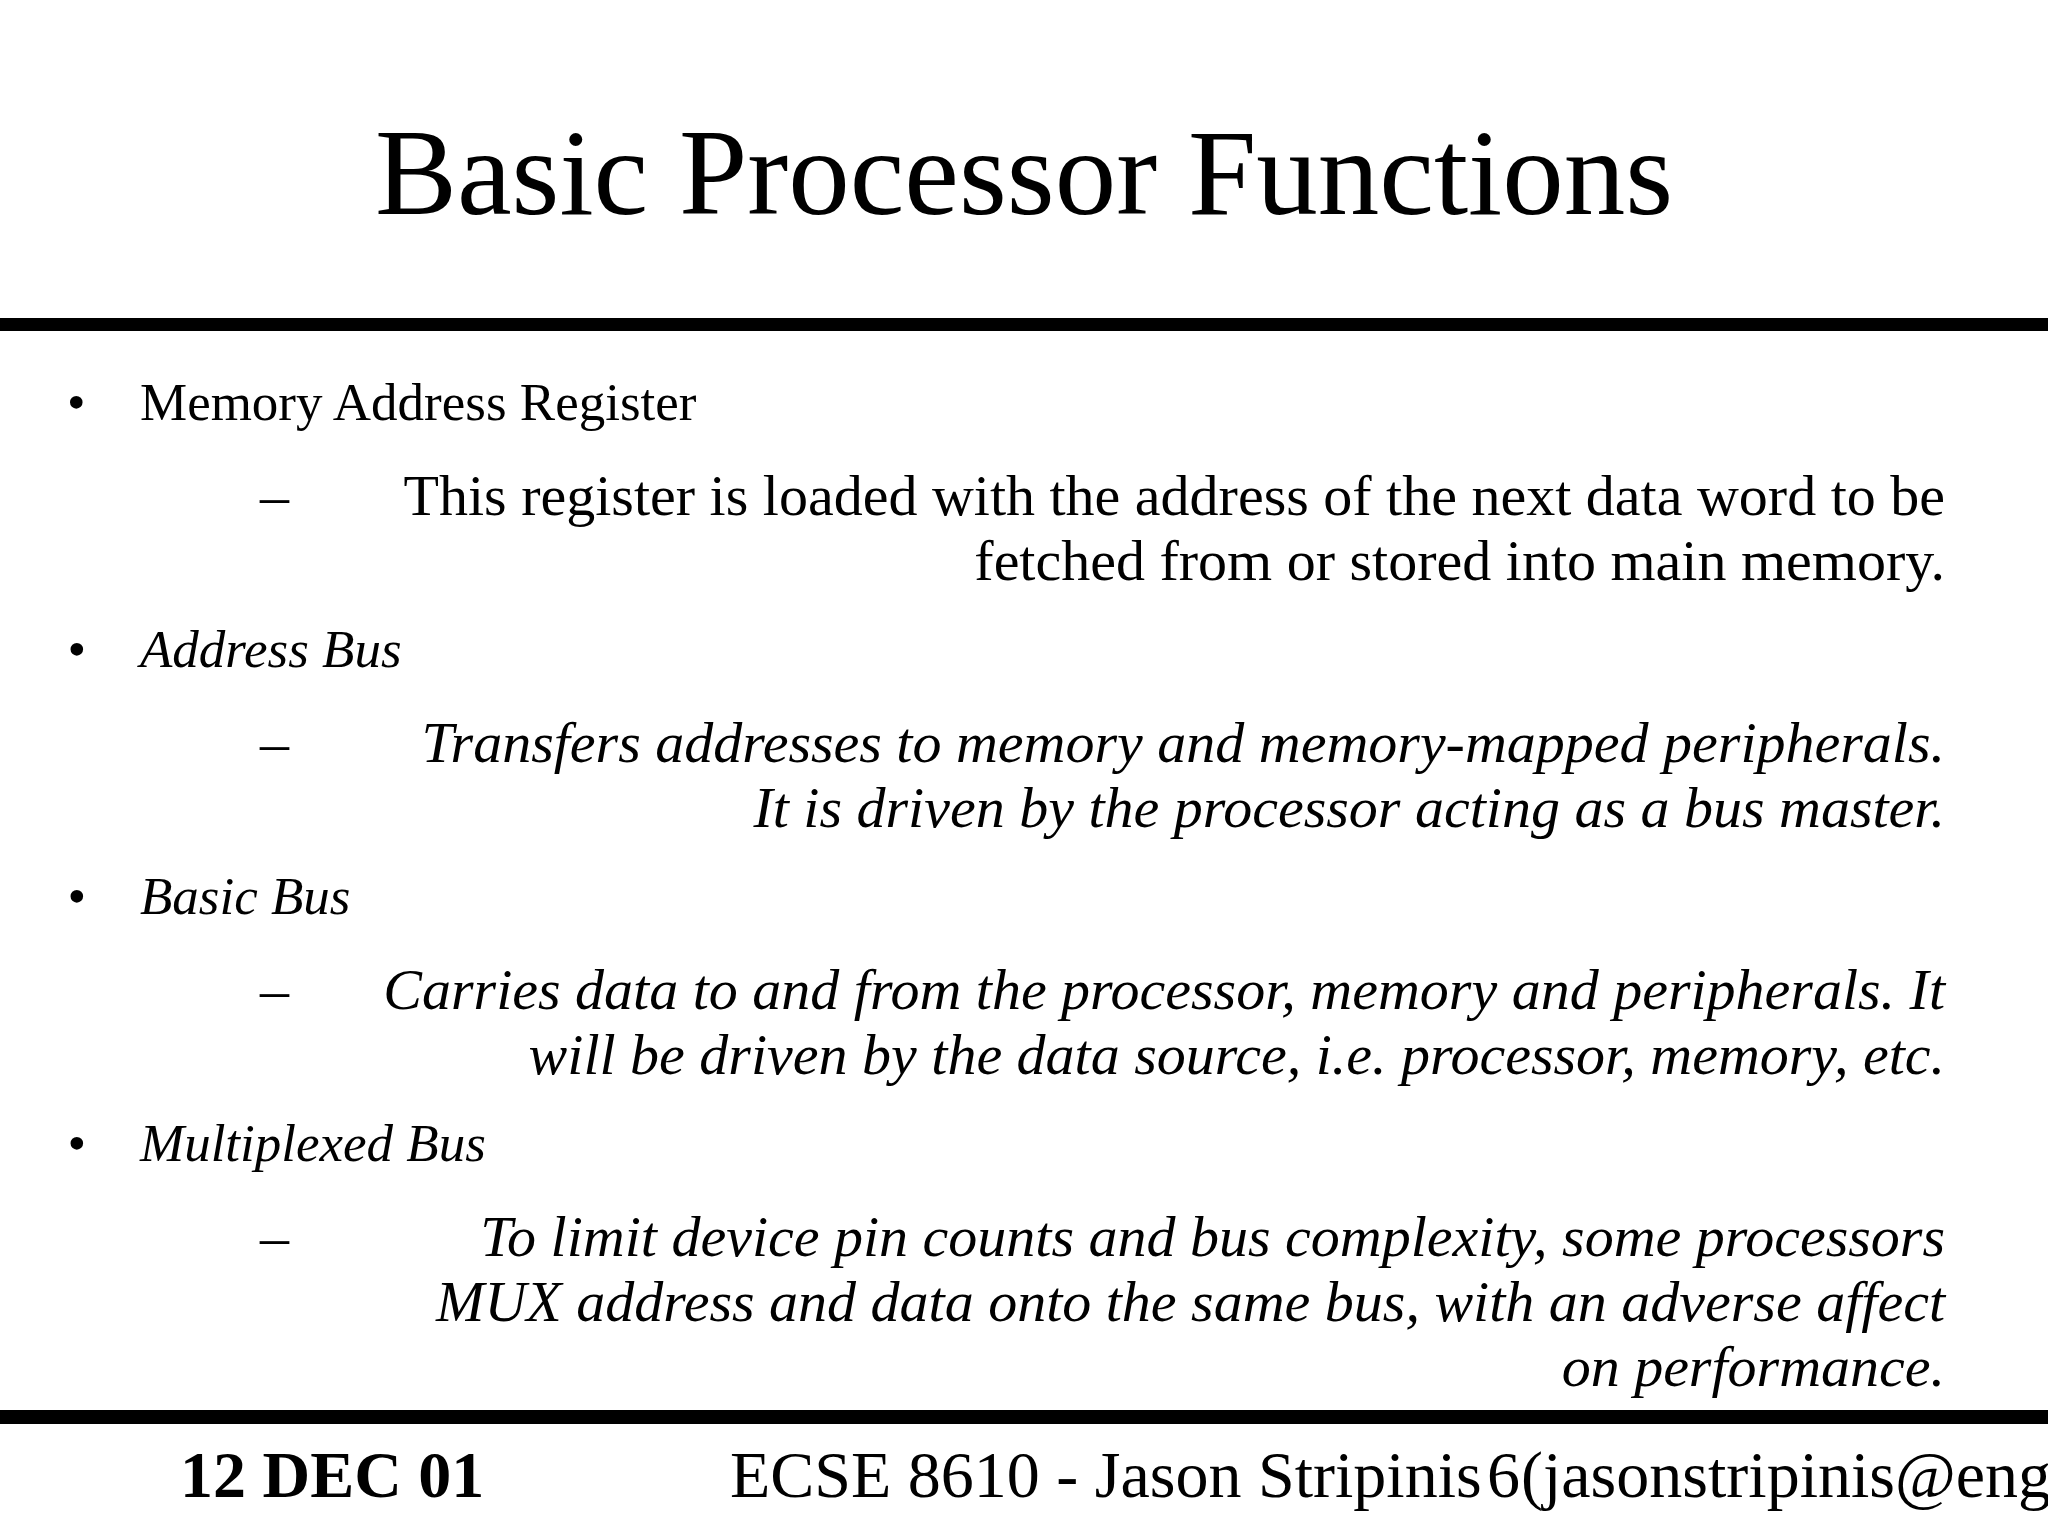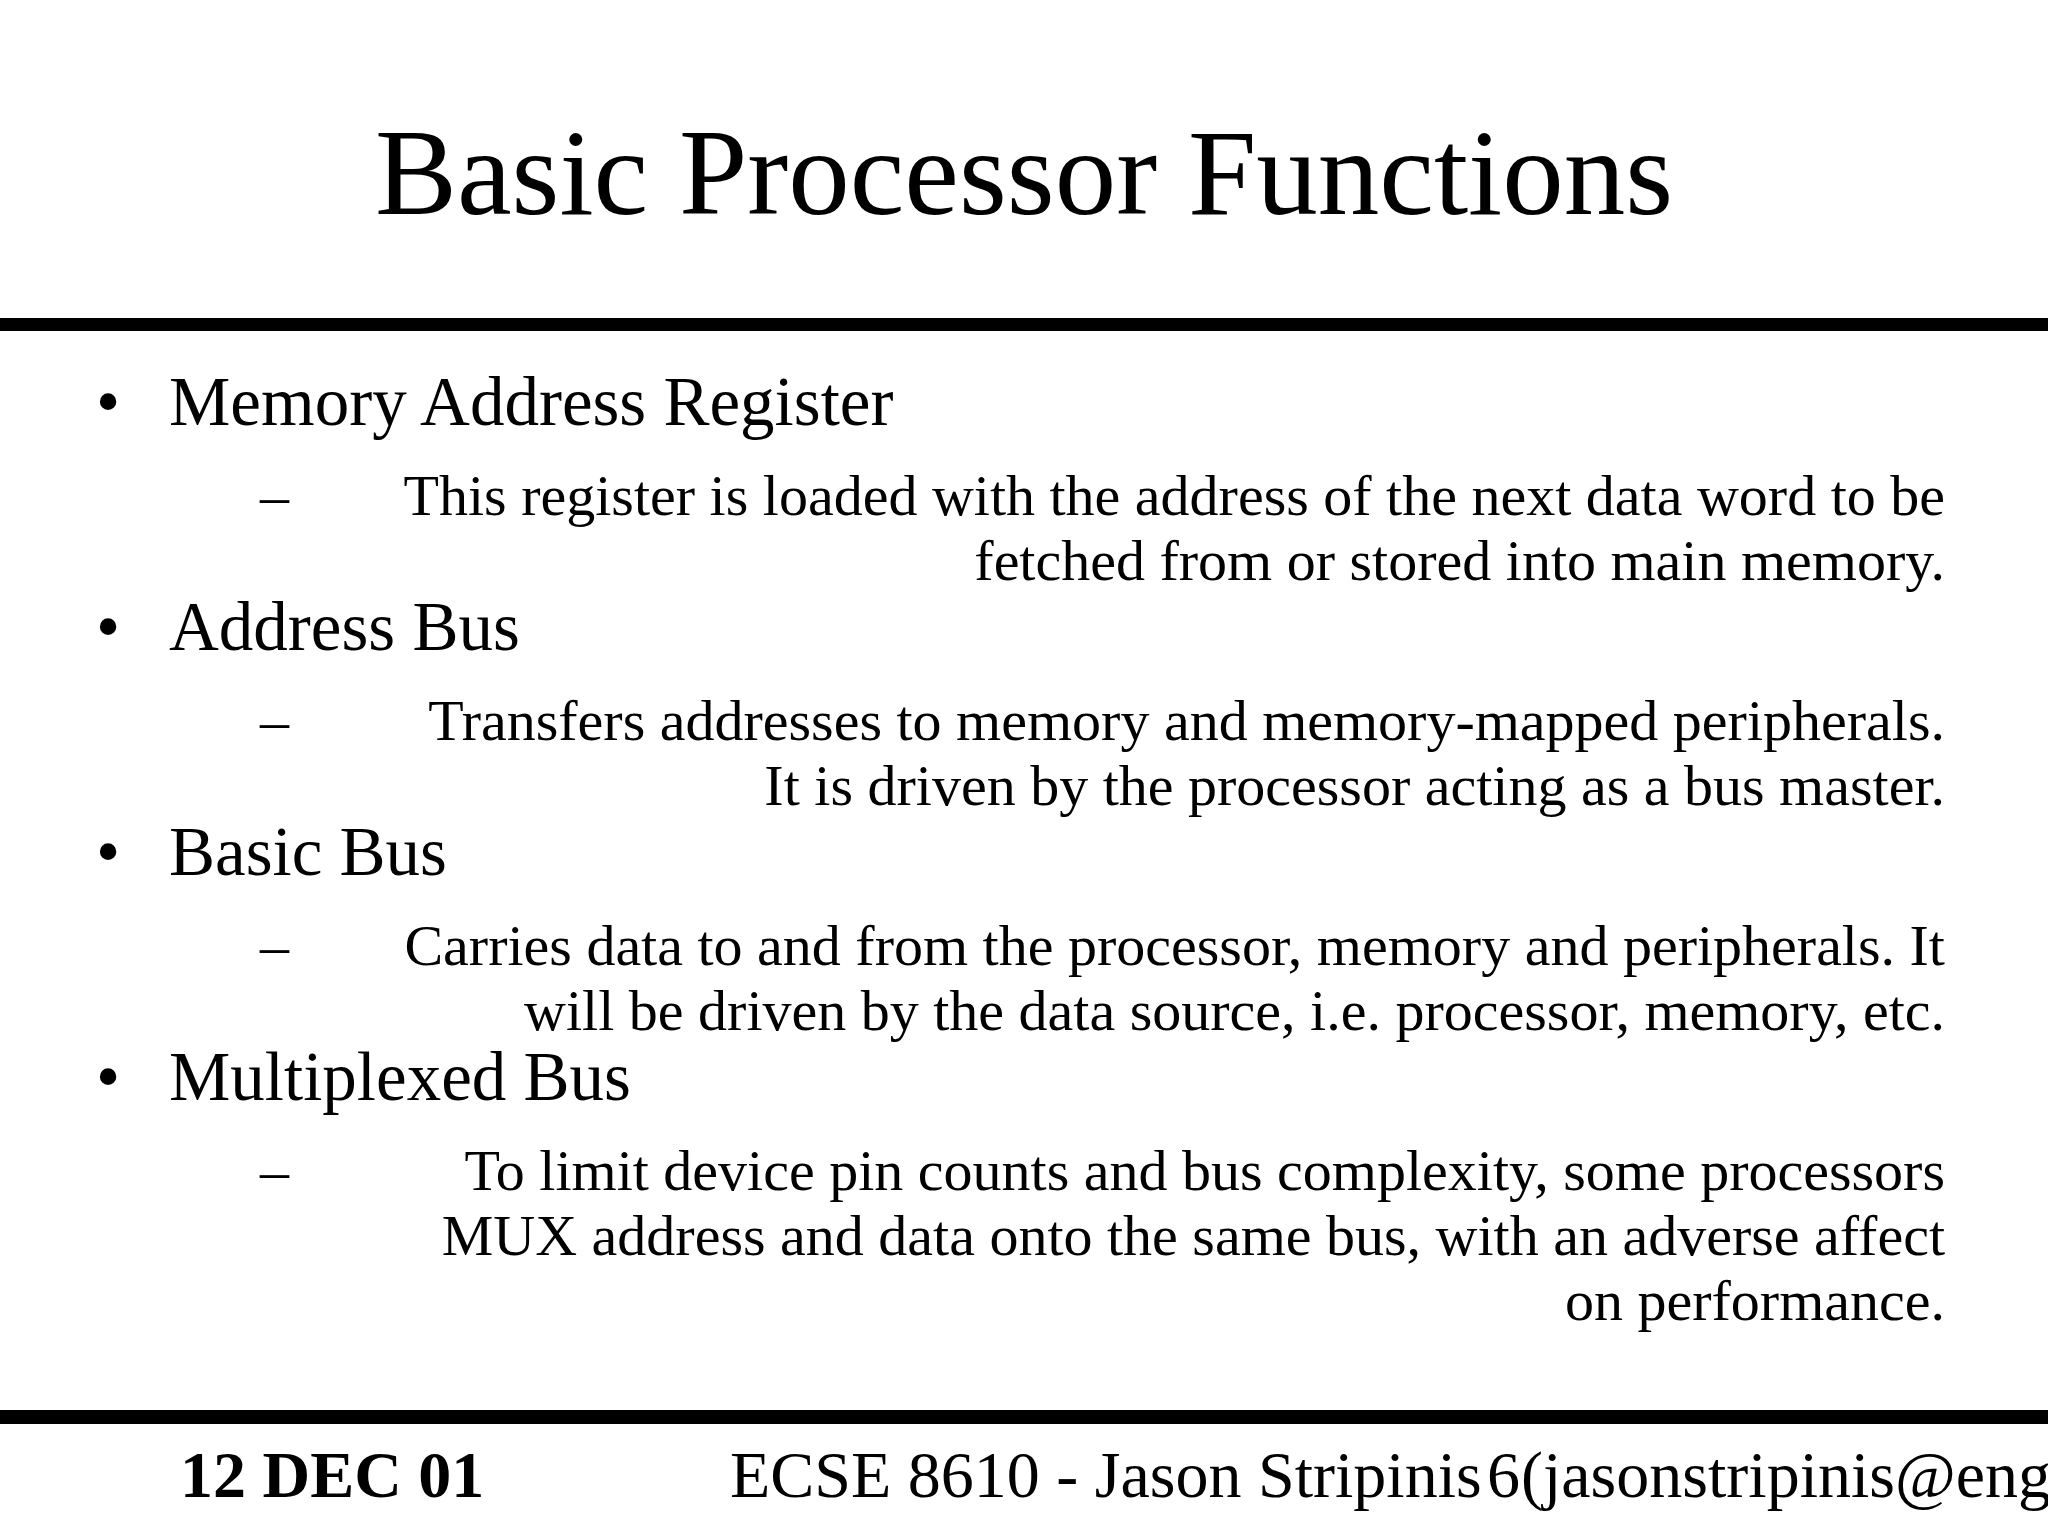--- a/index.html
+++ b/index.html
@@ -40,25 +40,27 @@
     top: 1410px;
     height: 14px;
   }
   .content {
     position: absolute;
     top: 368px;
     left: 0;
     width: 2048px;
   }
   .group + .group {
+    margin-top: 22px;
+    font-style: italic;
   }
   .head {
-    font-size: 69px;
+    font-size: 53px;
     line-height: 69px;
-    padding-left: 96px;
+    padding-left: 67px;
     white-space: nowrap;
   }
   .head .bullet {
     display: inline-block;
     width: 73px;
   }
   .sub {
     display: flex;
     align-items: baseline;
     font-size: 58px;

